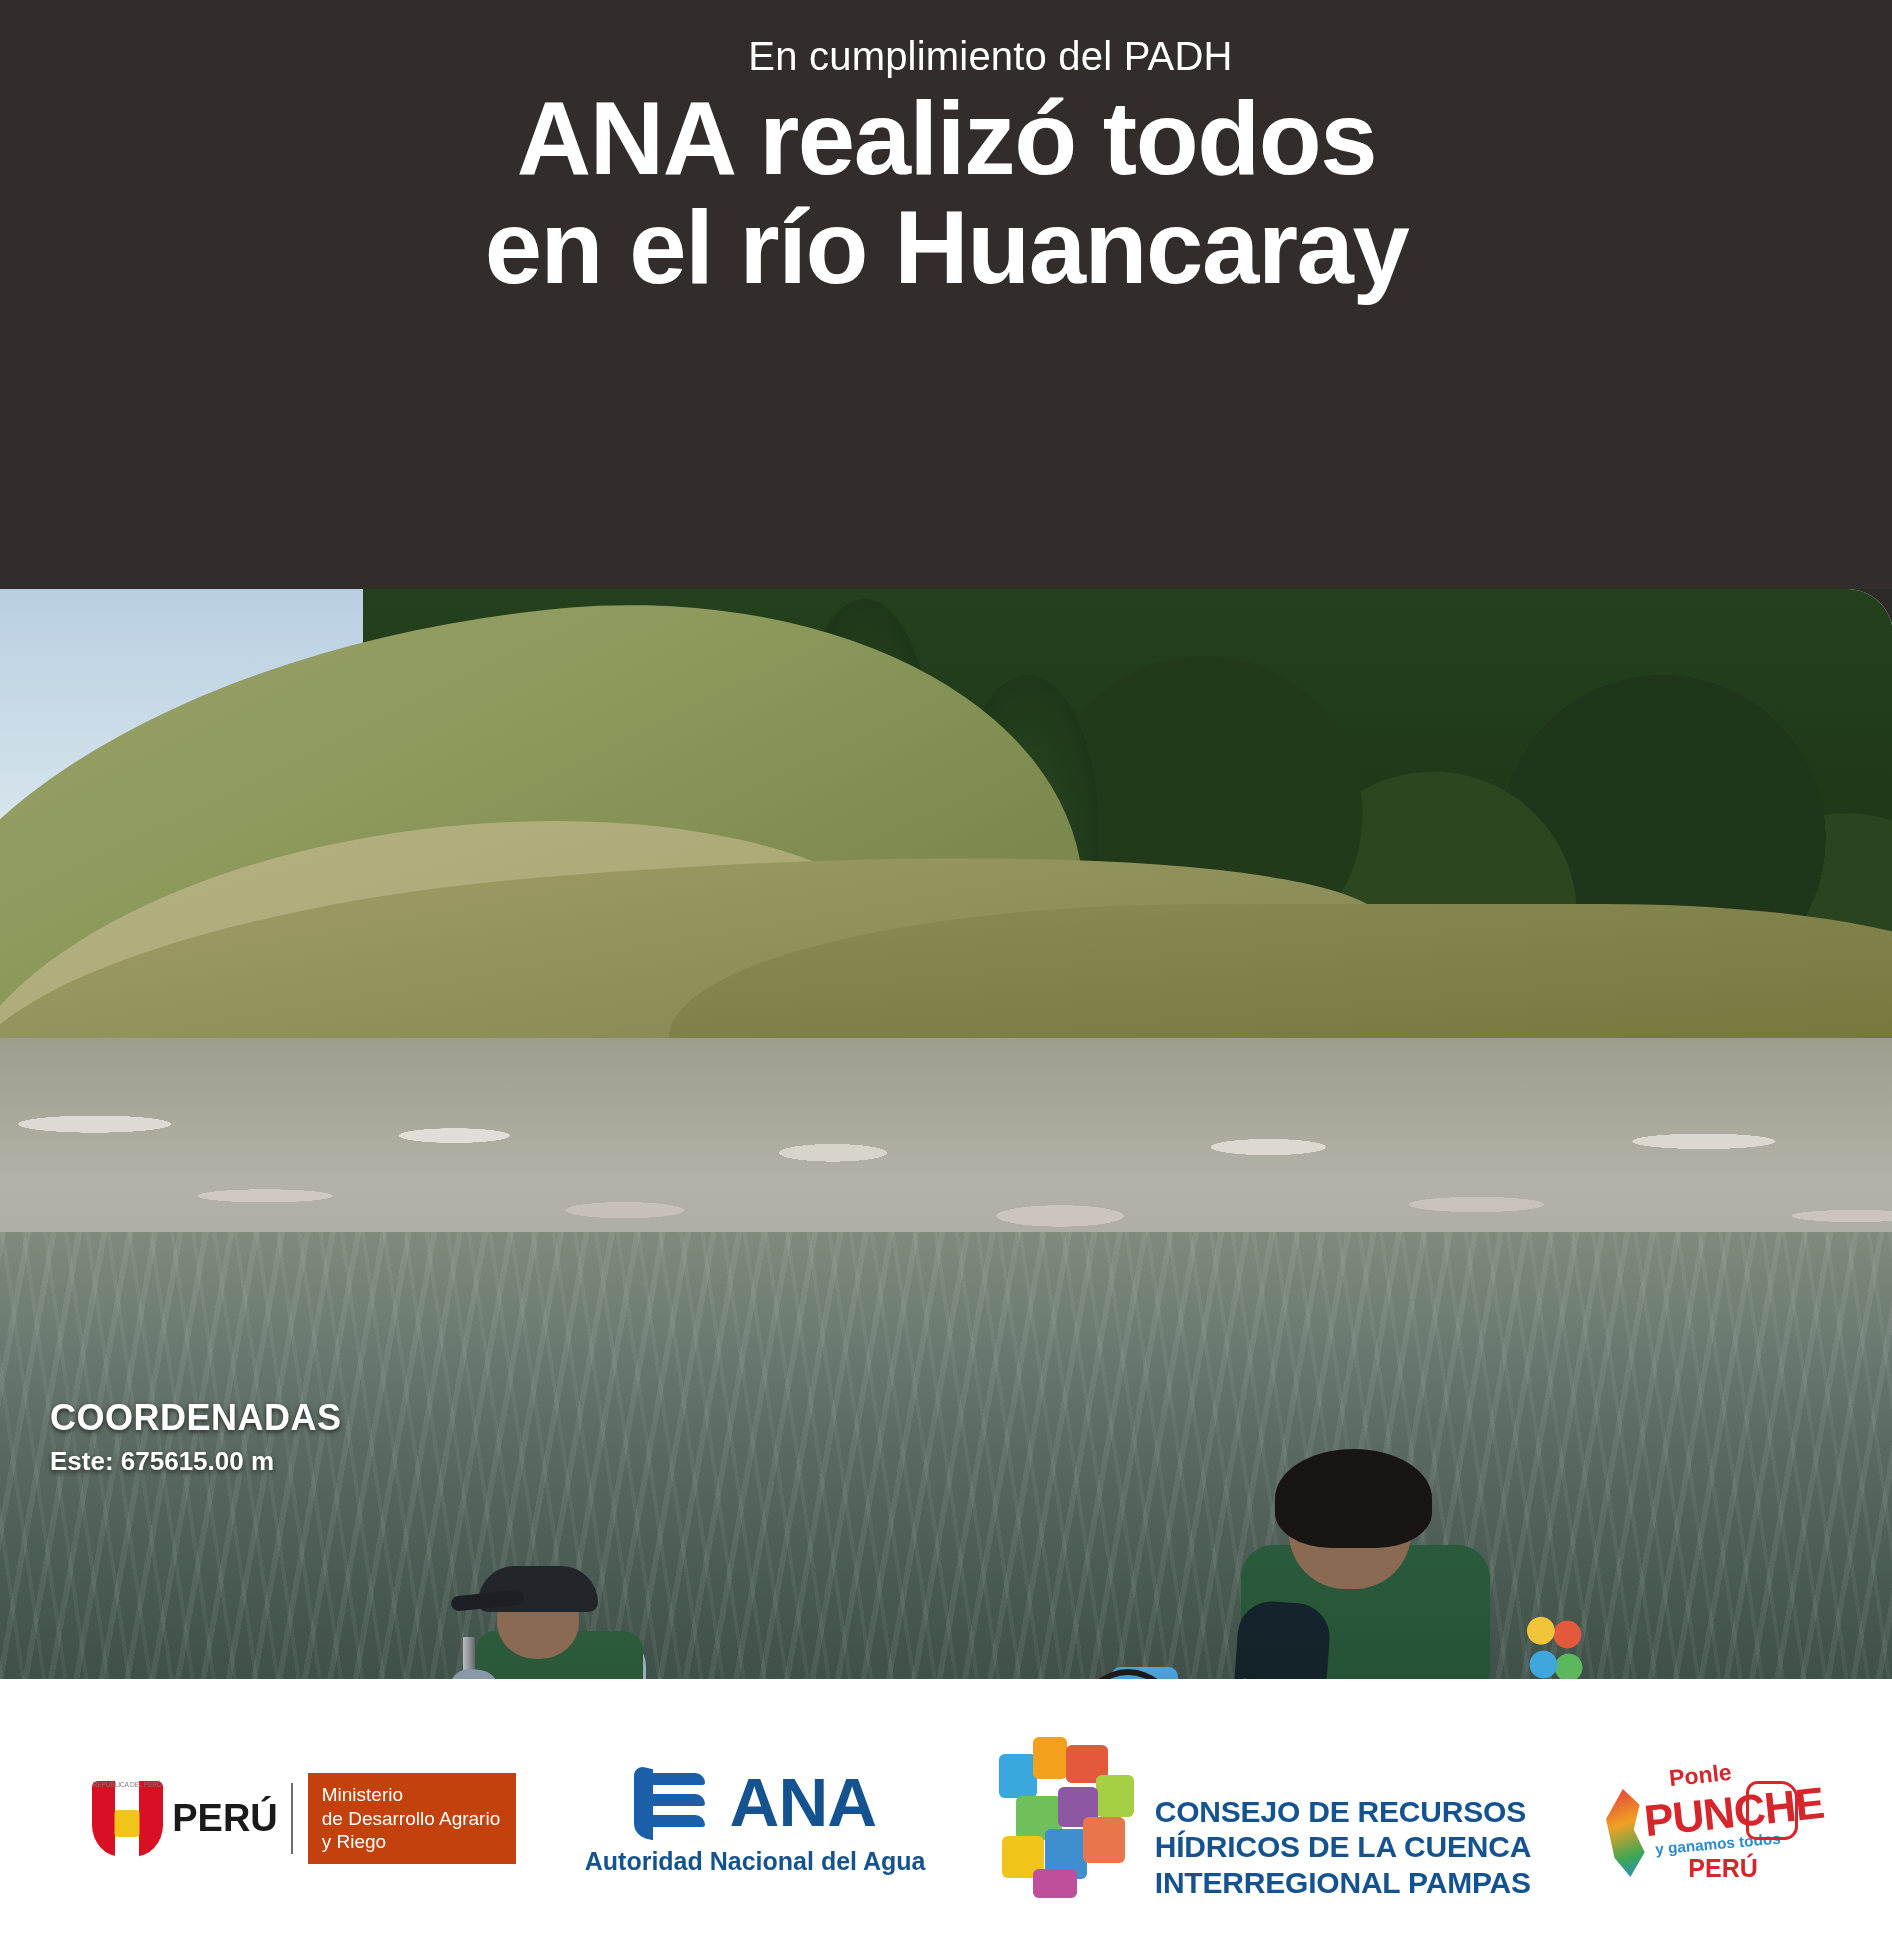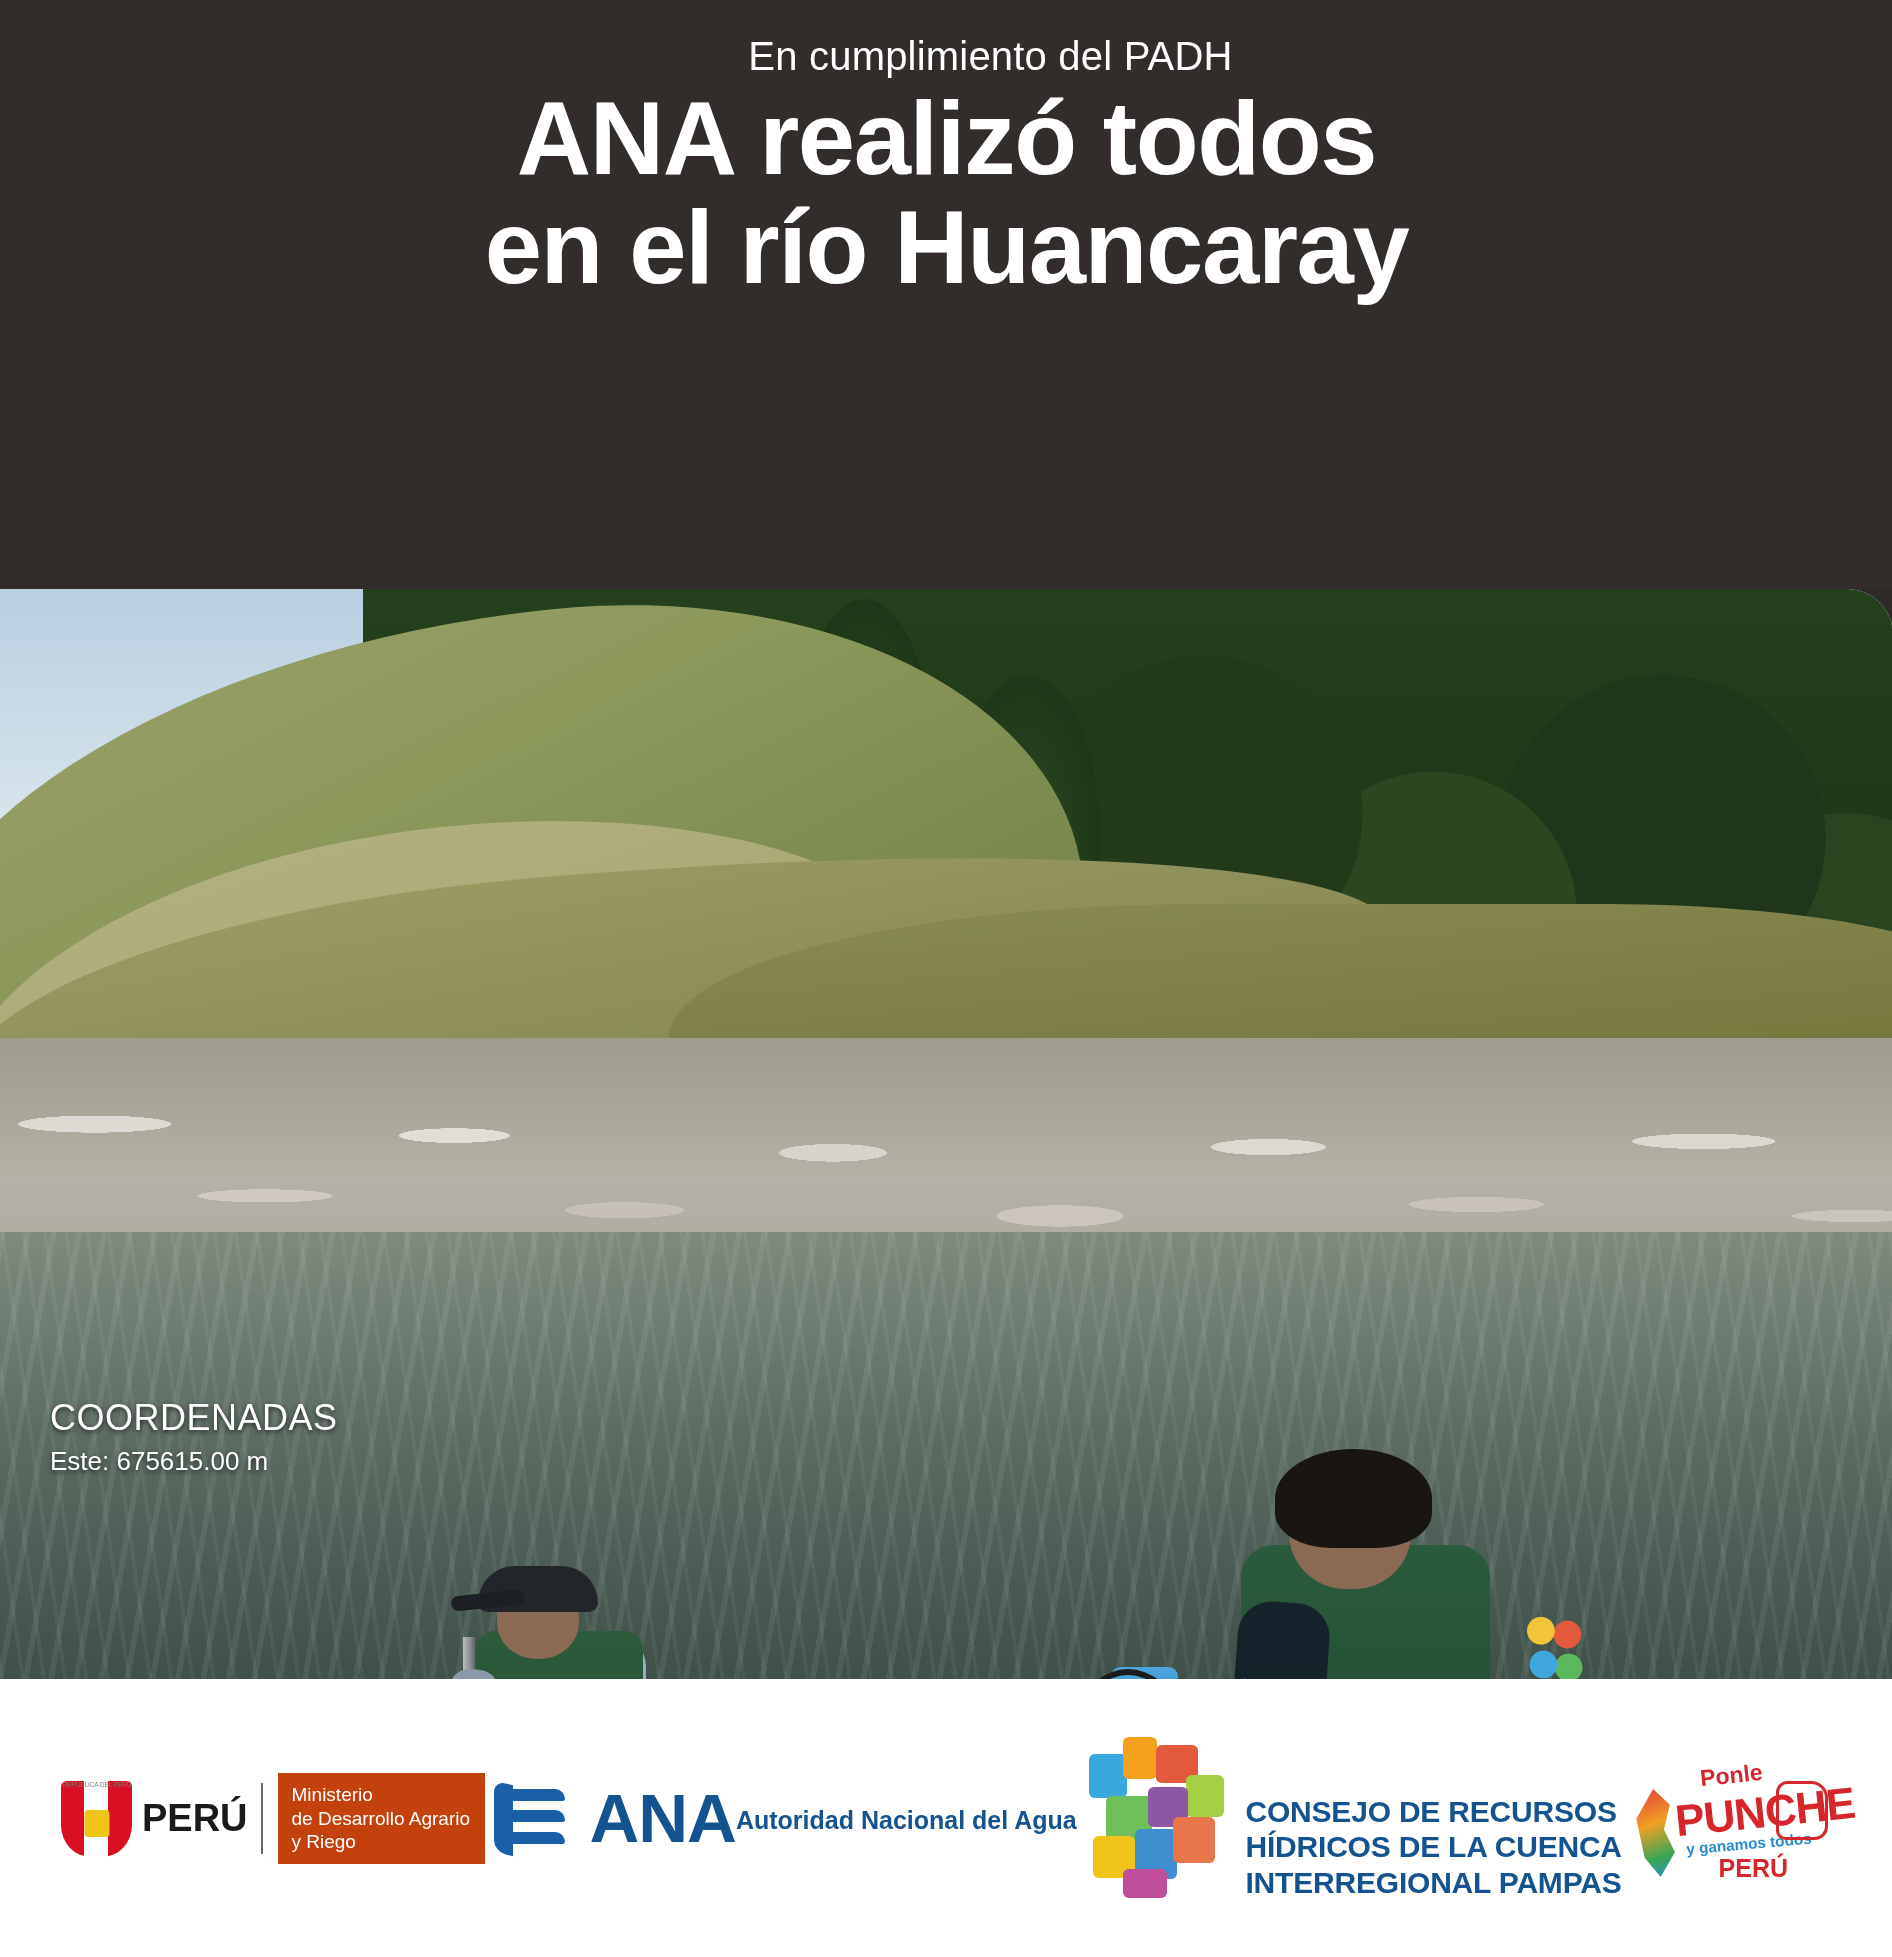--- a/index.html
+++ b/index.html
@@ -275,21 +275,21 @@
       radial-gradient(circle at 34% 70%, #3fa7dd 0 13.4px, transparent 14.3px),
       radial-gradient(circle at 74% 74%, #5cb85c 0 13.4px, transparent 14.3px);
   }
 
   
   .coords {
     position: absolute;
     left: 50px; bottom: 203px;
     color: #ffffff;
     text-shadow: 0 1.9px 5.7px rgba(0,0,0,.65);
-    font-weight: 400;
+    font-weight: 700;
     z-index: 20;
   }
   .coords .title {
     font-size: 36px; letter-spacing: 0.5px; margin-bottom: 5.7px;
   }
   .coords .row { font-size: 26px; line-height: 1.28; }
 
   
   .footer {
     position: absolute;
@@ -327,21 +327,21 @@
     width: 1.9px; height: 71px; background: #6d6d6d; margin-right: 15.3px;
   }
   .peru-ministry {
     background: #c2410c; color: #ffffff;
     font-size: 19px; line-height: 1.26; font-weight: 400;
     padding: 9.6px 15.3px 9.6px 13.4px;
     max-width: 287px;
   }
 
   
-  .ana-block { display: flex; flex-direction: row; align-items: center; }
+  .ana-block { display: flex; flex-direction: column; align-items: center; }
   .ana-row { display: flex; align-items: center; }
   .ana-mark {
     width: 82px; height: 82px;
     position: relative;
     margin-right: 13.4px;
   }
   .ana-mark .wave {
     position: absolute; left: 7.6px; width: 63px; height: 12.4px;
     background: #1b5fa8; border-radius: 2.9px 13.4px 2.9px 13.4px;
   }

